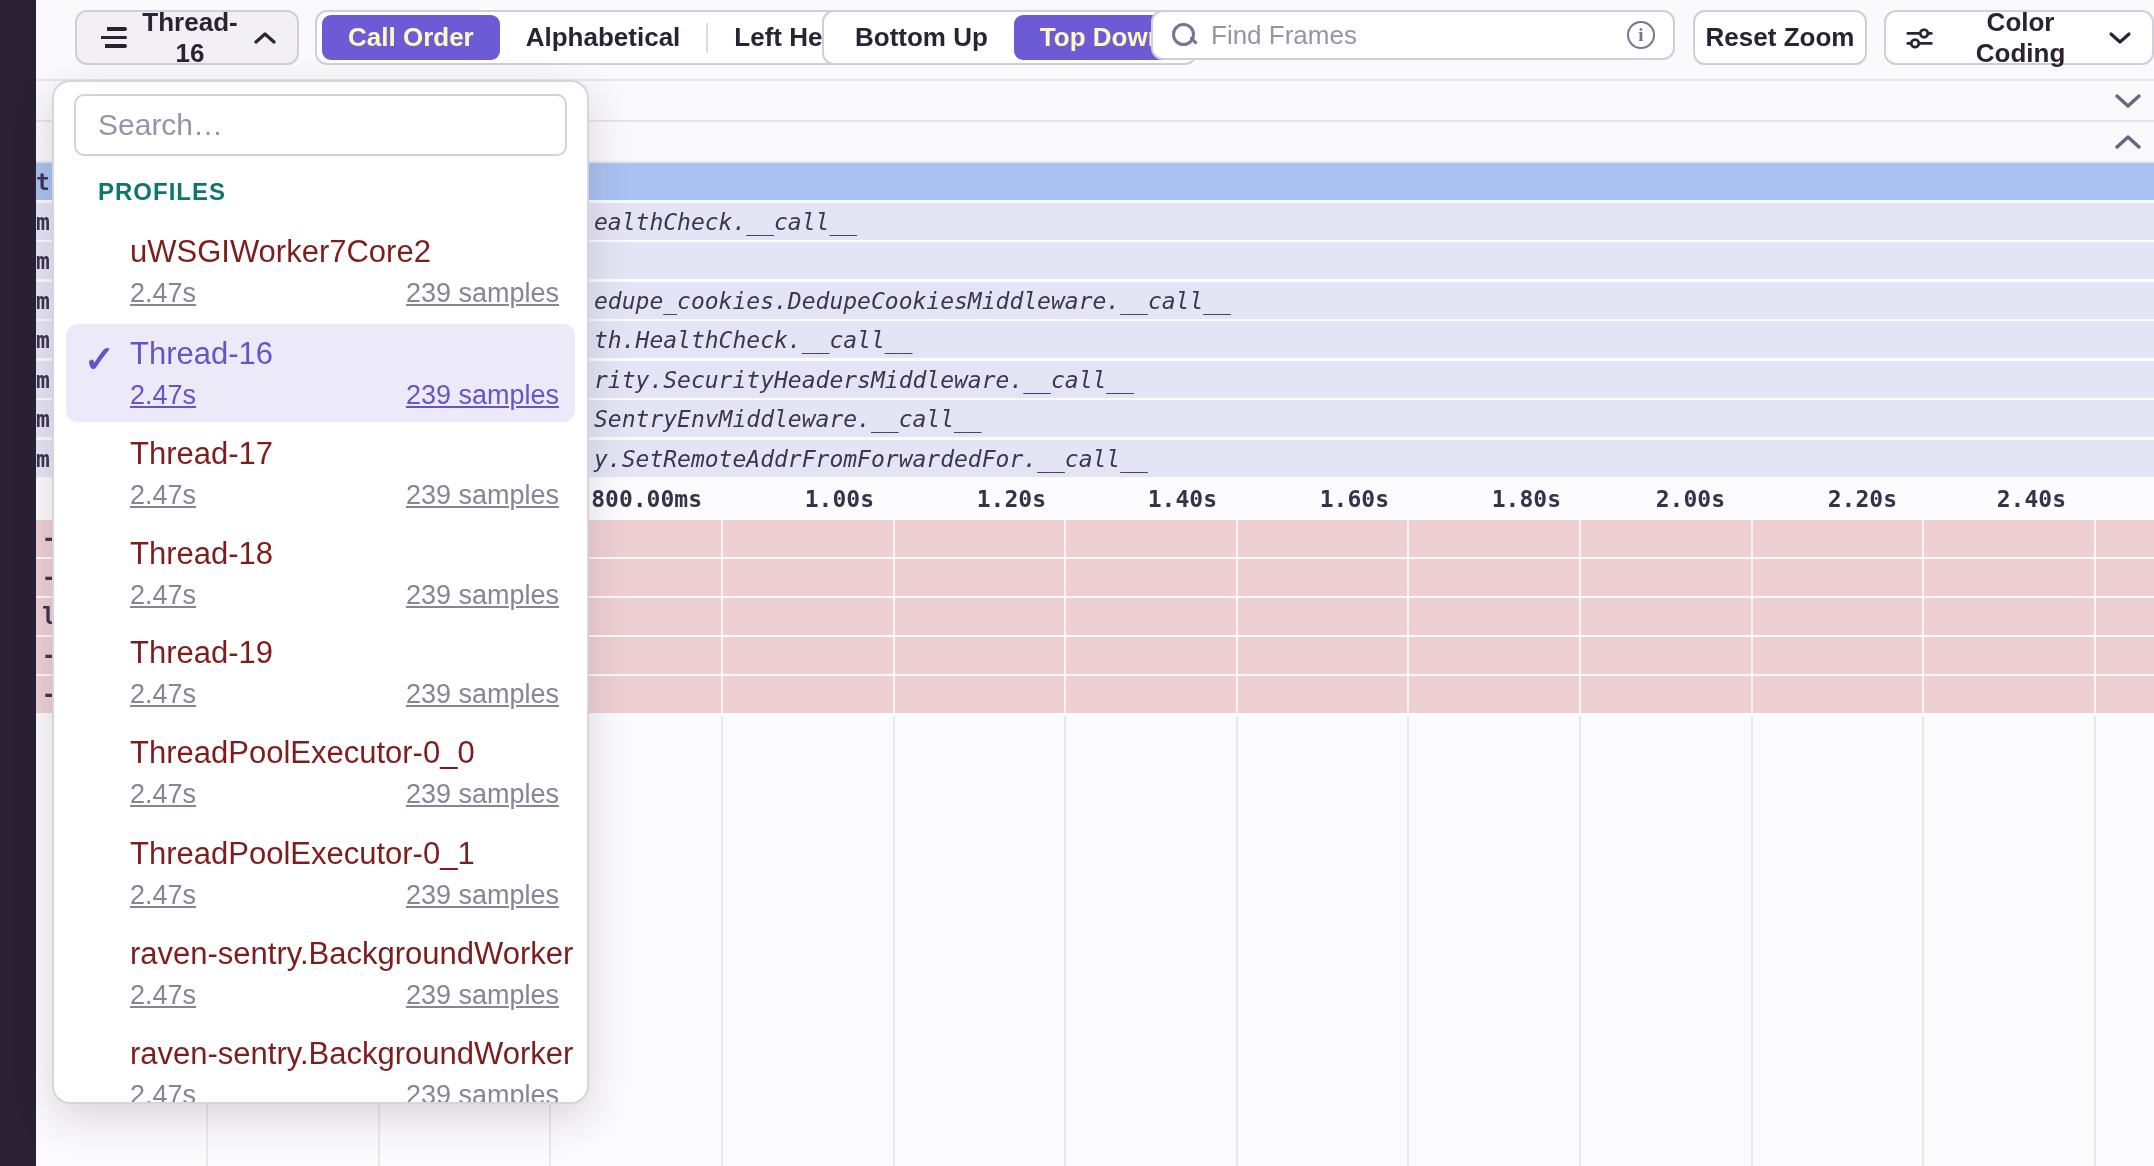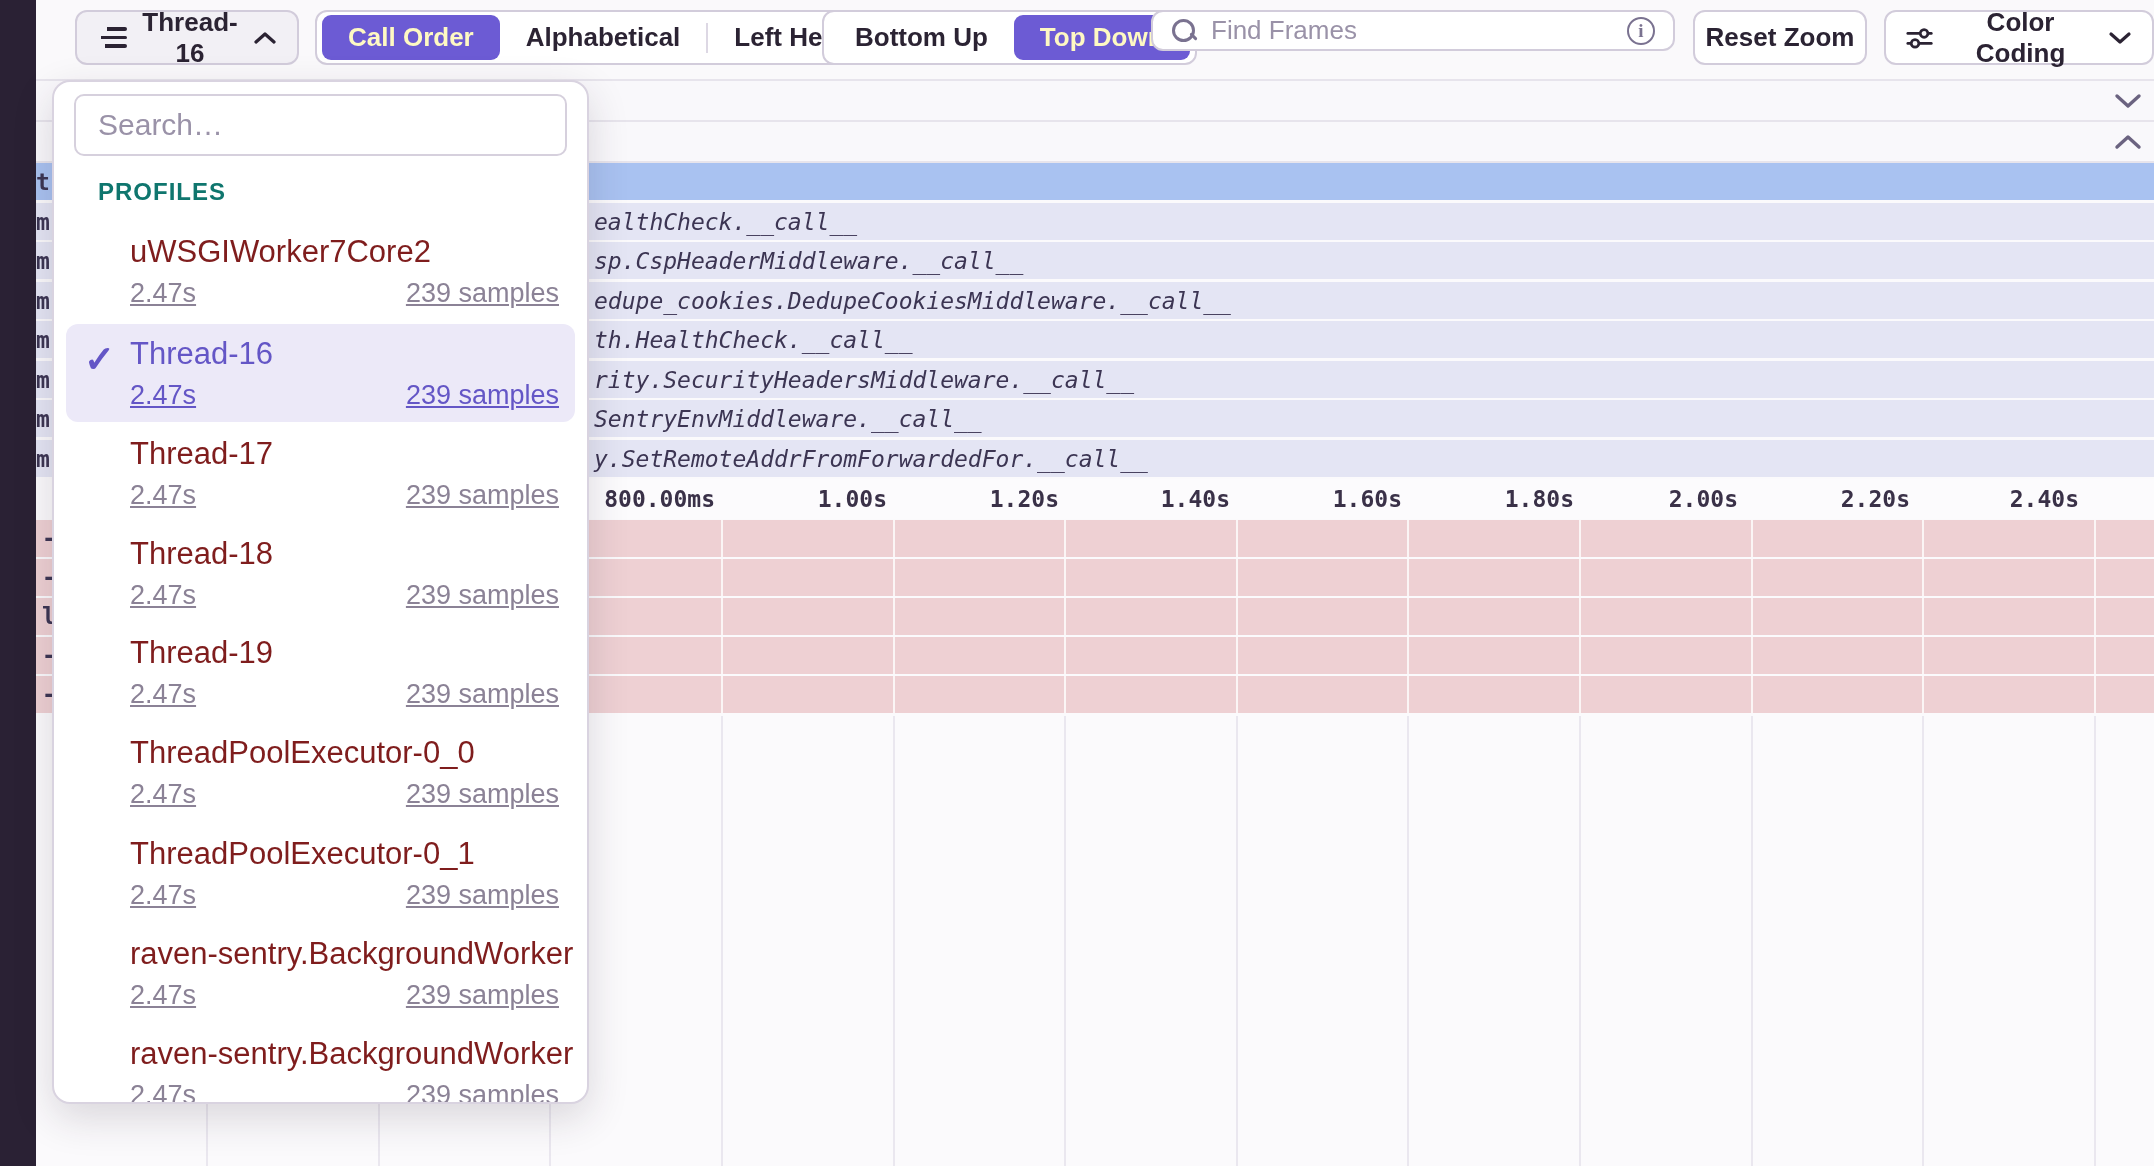--- a/index.html
+++ b/index.html
@@ -13,21 +13,21 @@
   
   .toolbar { left:36px; top:0; right:0; height:81px; background:#faf9fb; border-bottom:2px solid #e7e4ec; z-index:20; }
   .btn { position:absolute; top:10px; height:55px; background:#fff; border:2px solid #d2ccdb; border-radius:12px;
          display:flex; align-items:center; font-size:26px; font-weight:700; color:#2b2333; cursor:pointer; }
   .thread-btn { left:39px; width:224px; background:#f2f0f5; padding:0 20px; gap:14px; }
   .seg { position:absolute; top:10px; height:55px; background:#fff; border:2px solid #d2ccdb; border-radius:12px;
          display:flex; align-items:center; padding:0 5px; }
   .seg .opt { height:45px; display:flex; align-items:center; padding:0 26px; font-size:26px; font-weight:600; color:#2b2333; cursor:pointer; border-radius:9px; }
   .seg .opt.active { background:#6c5bd4; color:#fef9c3; font-weight:700; }
   .seg .vdiv { width:2px; height:30px; background:#ddd8e4; }
-  .find-wrap { position:absolute; left:1115px; top:10px; width:524px; height:41px; background:#fff; border:2px solid #d2ccdb; border-radius:12px; display:flex; align-items:center; padding:0 18px; }
+  .find-wrap { position:absolute; left:1115px; top:10px; width:524px; height:50px; background:#fff; border:2px solid #d2ccdb; border-radius:12px; display:flex; align-items:center; padding:0 18px; }
   .find-wrap input { flex:1; border:none; outline:none; font-size:26px; color:#2b2333; font-family:"Liberation Sans",sans-serif; background:transparent; }
   .find-wrap input::placeholder { color:#9a92a8; }
   .reset-btn { left:1657px; width:174px; justify-content:center; }
   .cc-btn { left:1848px; width:270px; padding:0 20px; gap:13px; }
 
   
   .list-icon { display:inline-block; width:30px; }
   .list-icon i { display:block; height:3.5px; background:#2b2333; border-radius:2px; margin:5px 0; position:relative; }
   .list-icon i::before { content:""; position:absolute; left:-0px; top:0; width:6px; height:3.5px; background:#2b2333; }
   .list-icon .l1 { width:20px; margin-left:10px; }
@@ -45,21 +45,21 @@
   .secbar .chev-wrap { position:absolute; right:12px; top:0; height:100%; display:flex; align-items:center; }
 
   
   .frow { left:36px; right:0; height:37px; background:#e4e5f4; z-index:4; }
   .frow.blue { background:#a9c2f1; }
   .frow .edge, .frow .lbl, .tick, .pedge { font-family:"DejaVu Sans Mono", monospace; color:#3c3553; }
   .frow .edge { position:absolute; left:0px; top:6px; font-size:23px; font-weight:700; }
   .frow .lbl { position:absolute; left:558px; top:6px; font-size:23px;font-style:italic; }
 
   
-  .axis { left:36px; right:0; top:479px; height:40px; background:#fcfbfd; z-index:4;margin-left:13px; }
+  .axis { left:36px; right:0; top:479px; height:40px; background:#fcfbfd; z-index:4; }
   .tick { position:absolute; top:7px; width:178px; text-align:right; font-size:23px; font-weight:700; color:#3a3148; }
 
   
   .pinkzone { left:36px; right:0; top:520px; height:196px; z-index:4; }
   .prow { position:absolute; left:0; right:0; height:37px; background:#eed0d3; }
   .pedge { position:absolute; left:6px; top:5px; font-size:23px; font-weight:700; }
   .pgrid { position:absolute; top:0; bottom:0; width:2px; background:rgba(255,255,255,0.78); }
 
   .grid { position:absolute; top:520px; bottom:0; width:2px; background:#eae7ef; z-index:1; }
 
@@ -83,21 +83,20 @@
 
 <div class="abs frow blue" style="top:163px">
   <span class="edge">t</span>
 </div>
 <div class="abs frow" style="top:203px">
   <span class="edge">m</span>
   <span class="lbl">ealthCheck.__call__</span>
 </div>
 <div class="abs frow" style="top:242px">
   <span class="edge">m</span>
-  <span class="lbl">sp.CspHeaderMiddleware.__call__</span>
 </div>
 <div class="abs frow" style="top:282px">
   <span class="edge">m</span>
   <span class="lbl">edupe_cookies.DedupeCookiesMiddleware.__call__</span>
 </div>
 <div class="abs frow" style="top:321px">
   <span class="edge">m</span>
   <span class="lbl">th.HealthCheck.__call__</span>
 </div>
 <div class="abs frow" style="top:361px">

